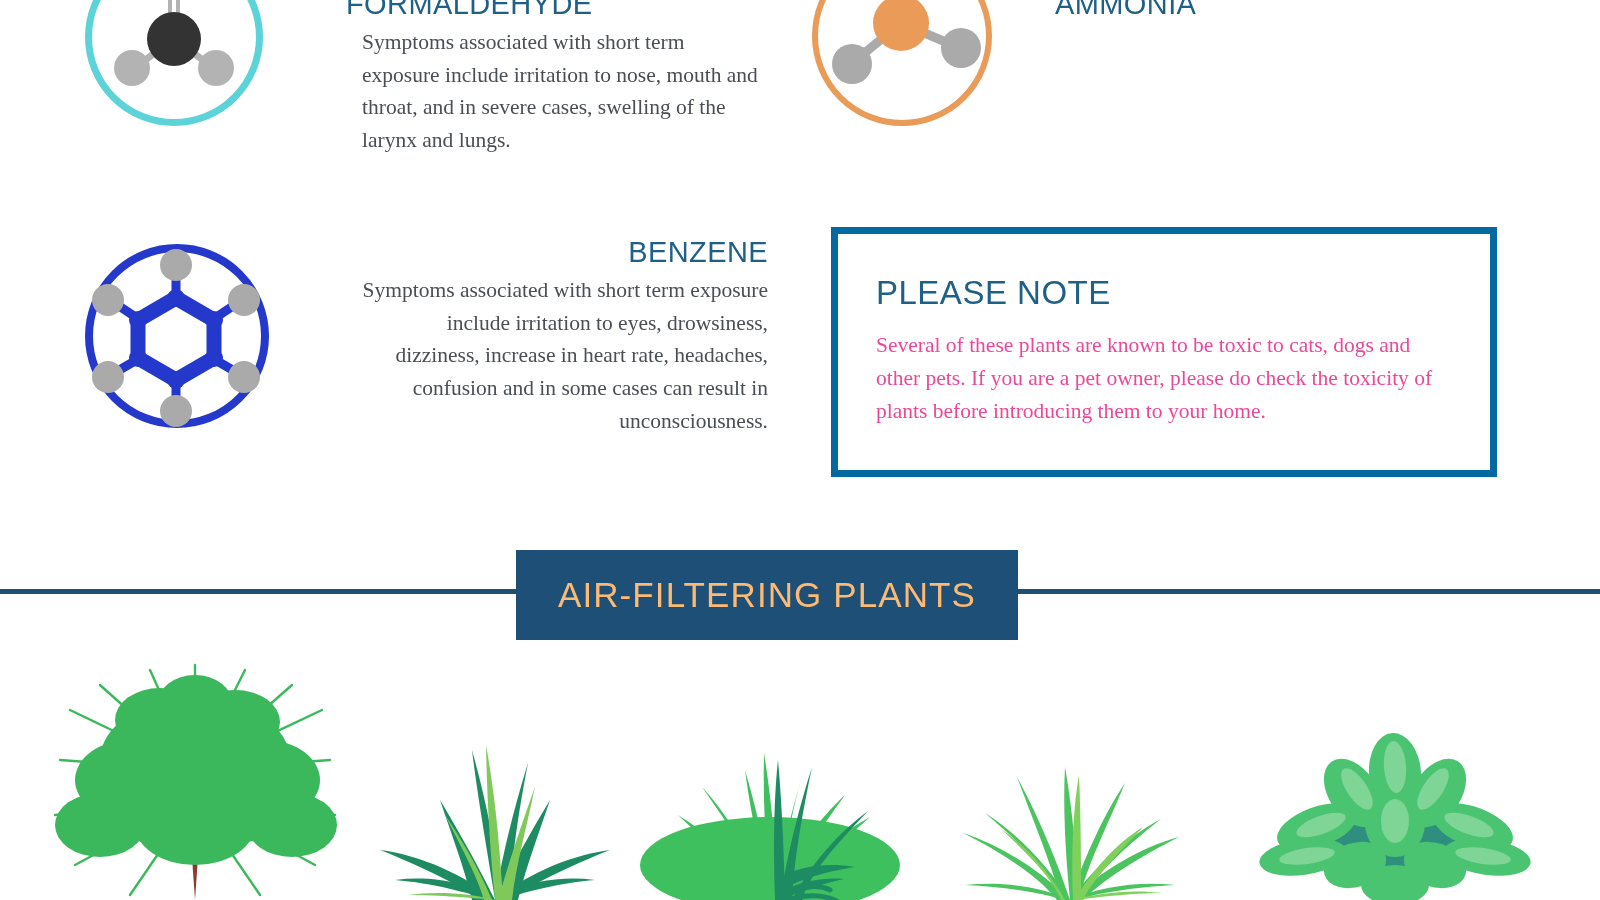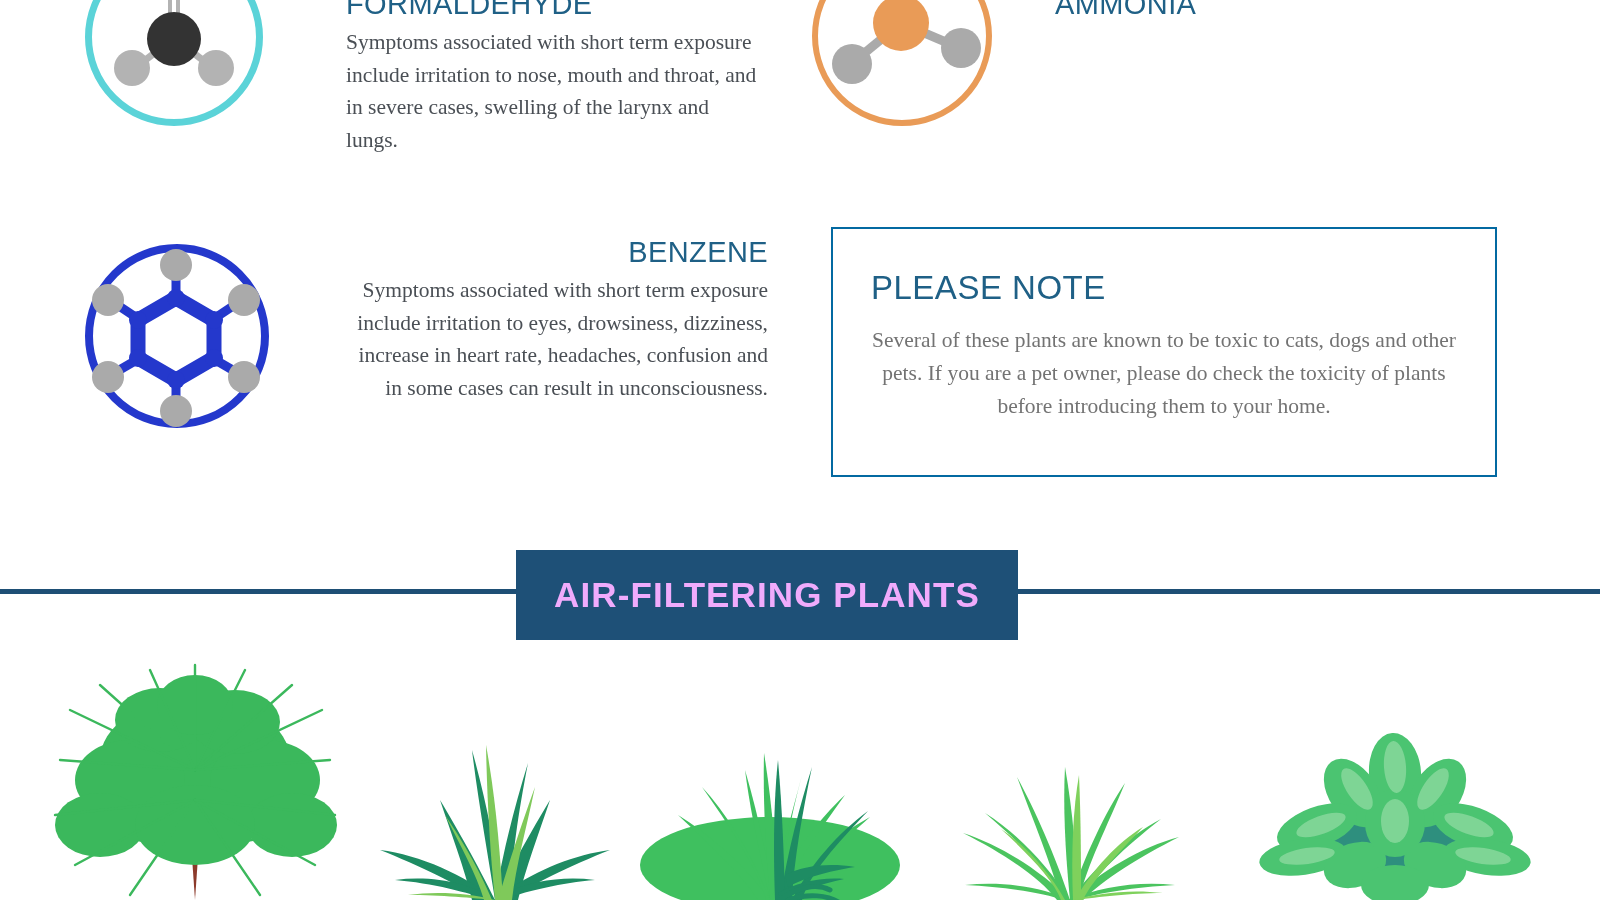--- a/index.html
+++ b/index.html
@@ -57,59 +57,59 @@
     line-height: 1.0;
     white-space: nowrap;
   }
 
   .pollutant-body {
     font-family: "Liberation Serif", serif;
     font-size: 21.5px;
     line-height: 1.52;
     color: #4A4F55;
     margin-top: 7px;
+    margin-left: 16px;
   }
 
   
   #card-formaldehyde { left: 78px;  top: -62px;  width: 680px; }
   #card-formaldehyde .card-text { margin-left: 73px; padding-top: 52px; }
 
   #card-ammonia     { left: 800px; top: -62px;  width: 690px; }
   #card-ammonia .card-text { margin-left: 60px; padding-top: 52px; }
 
   #card-benzene     { left: 78px;  top: 238px;  width: 690px; text-align: right; }
   #card-benzene .card-text { margin-left: 73px; padding-top: 0px; }
 
   
   #please-note-box {
     position: absolute;
     left: 831px;
     top: 227px;
     width: 666px;
     height: 250px;
-    border: 2px solid #0369a1;
+    border: 7px solid #0369a1;
     background: #ffffff;
   }
 
   .note-title {
     font-family: "Liberation Sans", sans-serif;
     font-size: 33px;
     font-weight: 400;
     letter-spacing: 0.5px;
     color: #1F6086;
     margin: 40px 0 0 38px;
   }
 
   .note-body {
     font-family: "Liberation Serif", serif;
     font-size: 21.5px;
     line-height: 1.53;
-    color: #737373;
+    color: #ec4899;
     margin: 17px 38px 0 38px;
-    text-align: center;
   }
 
   
   #section-rule {
     position: absolute;
     left: 0;
     top: 589px;
     width: 1600px;
     height: 5px;
     background: #1E4F75;
@@ -123,23 +123,23 @@
     height: 90px;
     background: #1E5077;
     display: flex;
     align-items: center;
     justify-content: center;
   }
 
   .banner-label {
     font-family: "Liberation Sans", sans-serif;
     font-size: 35px;
-    font-weight: 700;
+    font-weight: 400;
     letter-spacing: 1.1px;
-    color: #f0abfc;
+    color: #fdba74;
     white-space: nowrap;
   }
 
   
   #plants-strip {
     position: absolute;
     left: 0;
     top: 650px;
     width: 1600px;
     height: 250px;

